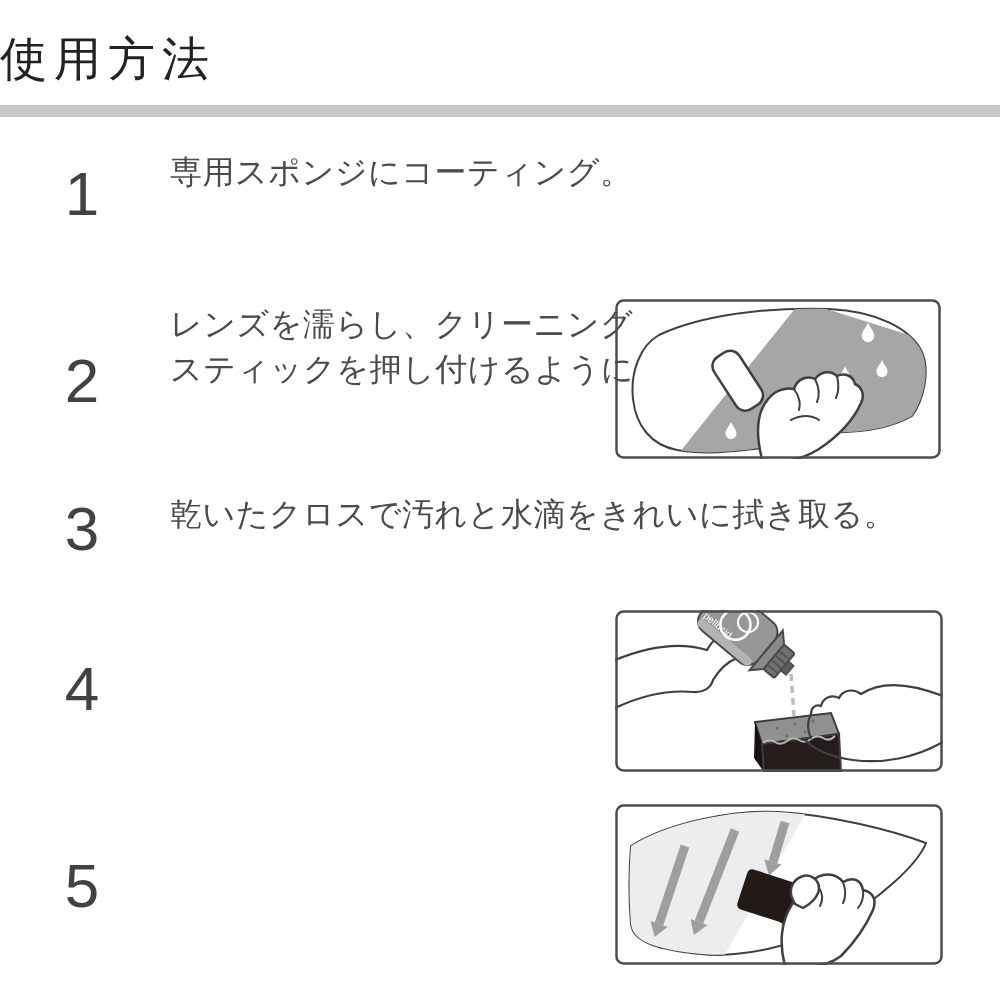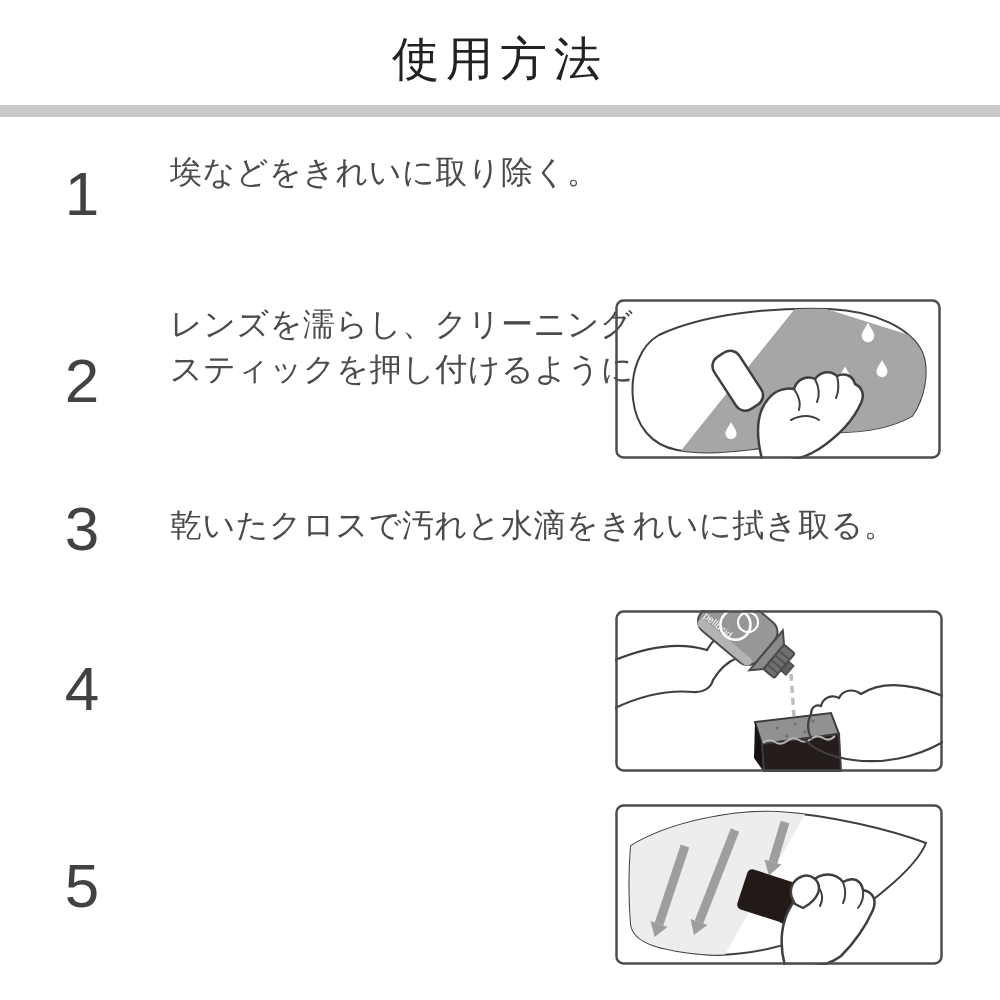--- a/index.html
+++ b/index.html
@@ -2,21 +2,21 @@
 <html><head>
 <meta charset="utf-8">
 <style>
   html,body{margin:0;padding:0;background:#fff;}
   .page{
     position:relative;width:1000px;height:1000px;background:#ffffff;overflow:hidden;
     font-family:"Liberation Sans","DejaVu Sans",sans-serif;
   }
   .title{
     position:absolute;top:28px;left:0;width:1000px;margin:0;
-    text-align:center;font-size:47px;font-weight:500;letter-spacing:7px;
+    text-align:left;font-size:47px;font-weight:500;letter-spacing:7px;
     color:#222222;
   }
   .divider-bar{
     position:absolute;top:105px;left:0;width:1000px;height:12px;background:#c9c9c9;
   }
   .step{position:absolute;left:0;width:1000px;}
   .step-num{
     position:absolute;left:52px;width:60px;text-align:center;
     font-size:62px;line-height:1;font-weight:400;color:#424242;
   }
@@ -32,21 +32,21 @@
 <body>
 
 <div class="page">
 
   <h1 class="title">使用方法</h1>
   <div class="divider-bar"></div>
 
   <div class="step">
     <div class="step-num" style="top:163px">1</div>
     <div class="step-text" style="top:150px">
-      <span class="line">埃などをきれいに取り除く。</span>
+      <span class="line">専用スポンジにコーティング。</span>
     </div>
   </div>
 
   <div class="step">
     <div class="step-num" style="top:350px">2</div>
     <div class="step-text" style="top:302px">
       <span class="line">レンズを濡らし、クリーニング</span>
       <span class="line">スティックを押し付けるように</span>
     </div>
   </div>
@@ -79,21 +79,21 @@
           <path d="M222,77 C224,85 224,92 221,99"></path>
           <path d="M176,121 C186,116 196,116 204,121"></path>
         </g>
       </g>
       <rect x="1.5" y="1.5" width="323" height="157" rx="7" fill="none" stroke="#4d4d4d" stroke-width="2.5"></rect>
     </svg>
   </div>
 
   <div class="step">
     <div class="step-num" style="top:498px">3</div>
-    <div class="step-text" style="top:503px;width:820px">
+    <div class="step-text" style="top:492px;width:820px">
       <span class="line">乾いたクロスで汚れと水滴をきれいに拭き取る。</span>
     </div>
   </div>
 
   <div class="step">
     <div class="step-num" style="top:658px">4</div>
     <div class="step-text" style="top:638px">
     </div>
   </div>
 

